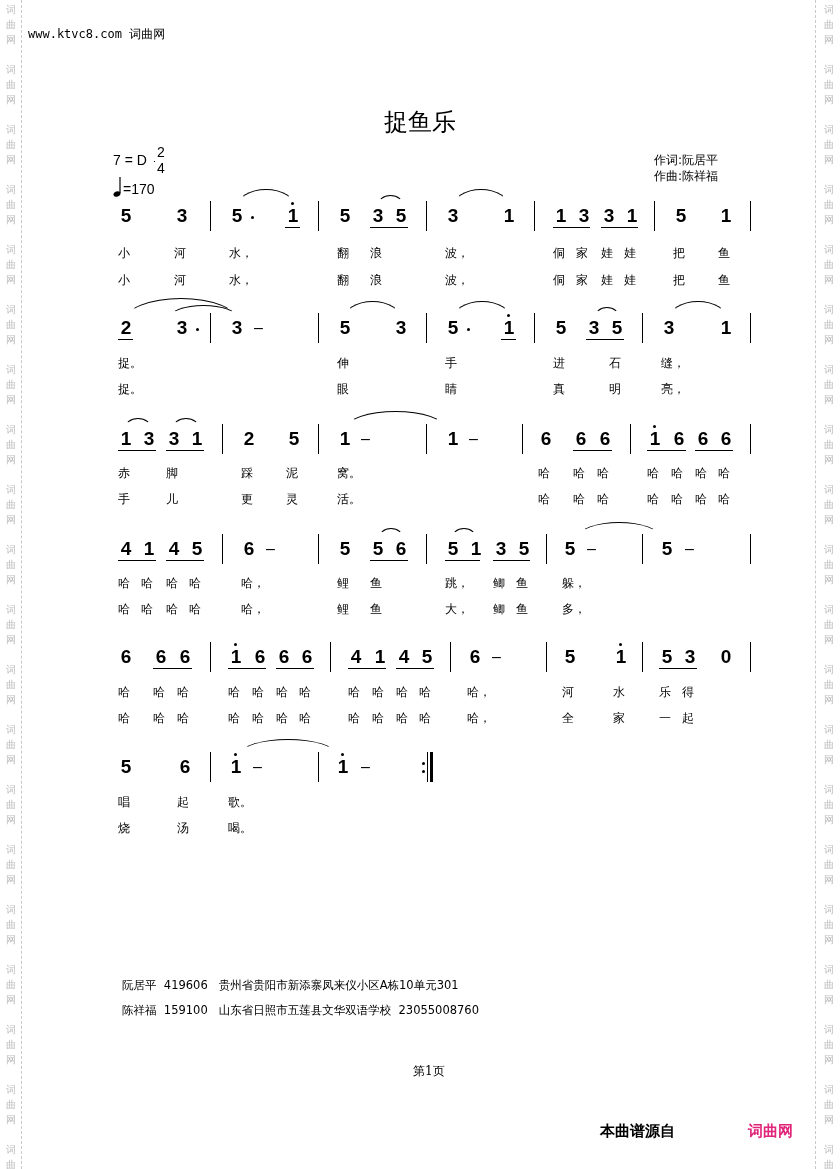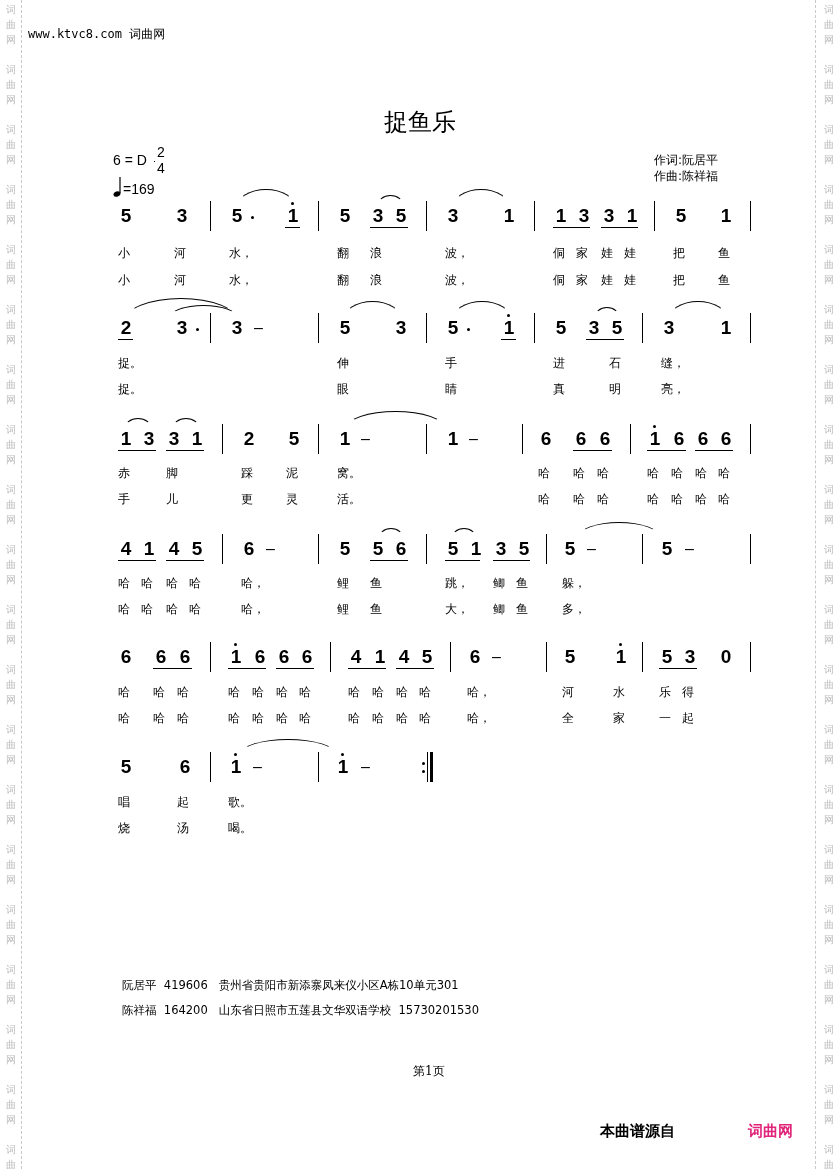--- a/index.html
+++ b/index.html
@@ -84,31 +84,31 @@
     <div class="wm-stack" style="top: 1142px;">词<br>曲<br>网</div>
   </div>
 
 <div class="abs site">
   <span>www.ktvc8.com</span>
   <span class="cn">词曲网</span>
 </div>
 
 <div class="abs title">捉鱼乐</div>
 
-<div class="abs key">6 = D</div>
+<div class="abs key">7 = D</div>
 <div class="abs frac">
   <div>2</div>
   <div class="bar"></div>
   <div>4</div>
 </div>
 <div class="abs tempo">
   <svg width="10" height="22" style="vertical-align:-4px">
     <line x1="7" y1="1" x2="7" y2="17" stroke="#000" stroke-width="1.2"></line>
     <ellipse cx="4" cy="18" rx="3.6" ry="2.6" fill="#000" transform="rotate(-20 4 18)"></ellipse>
-  </svg><span>=169</span>
+  </svg><span>=170</span>
 </div>
 
 <div class="abs credits">
   <div>作词:阮居平</div>
   <div>作曲:陈祥福</div>
 </div>
 
 <div id="score">
     <div class="note" style="left: 118px; top: 205px;">5</div>
     <div class="note" style="left: 174px; top: 205px;">3</div>
@@ -396,20 +396,20 @@
     <div class="lyric" style="left: 228px; top: 821px;">喝。</div>
   </div>
 
 <div class="abs addr" style="top:978px">
   <span>阮居平</span>&nbsp;
   <span>419606</span>&nbsp;&nbsp;
   <span>贵州省贵阳市新添寨凤来仪小区A栋10单元301</span>
 </div>
 <div class="abs addr" style="top:1003px">
   <span>陈祥福</span>&nbsp;
-  <span>164200</span>&nbsp;&nbsp;
+  <span>159100</span>&nbsp;&nbsp;
   <span>山东省日照市五莲县文华双语学校</span>&nbsp;
-  <span>15730201530</span>
+  <span>23055008760</span>
 </div>
 
 <div class="abs pagenum">第1页</div>
 <div class="abs src">本曲谱源自</div>
 <div class="abs brand" style="color:#e0257a">词曲网</div>
 
 </body></html>

